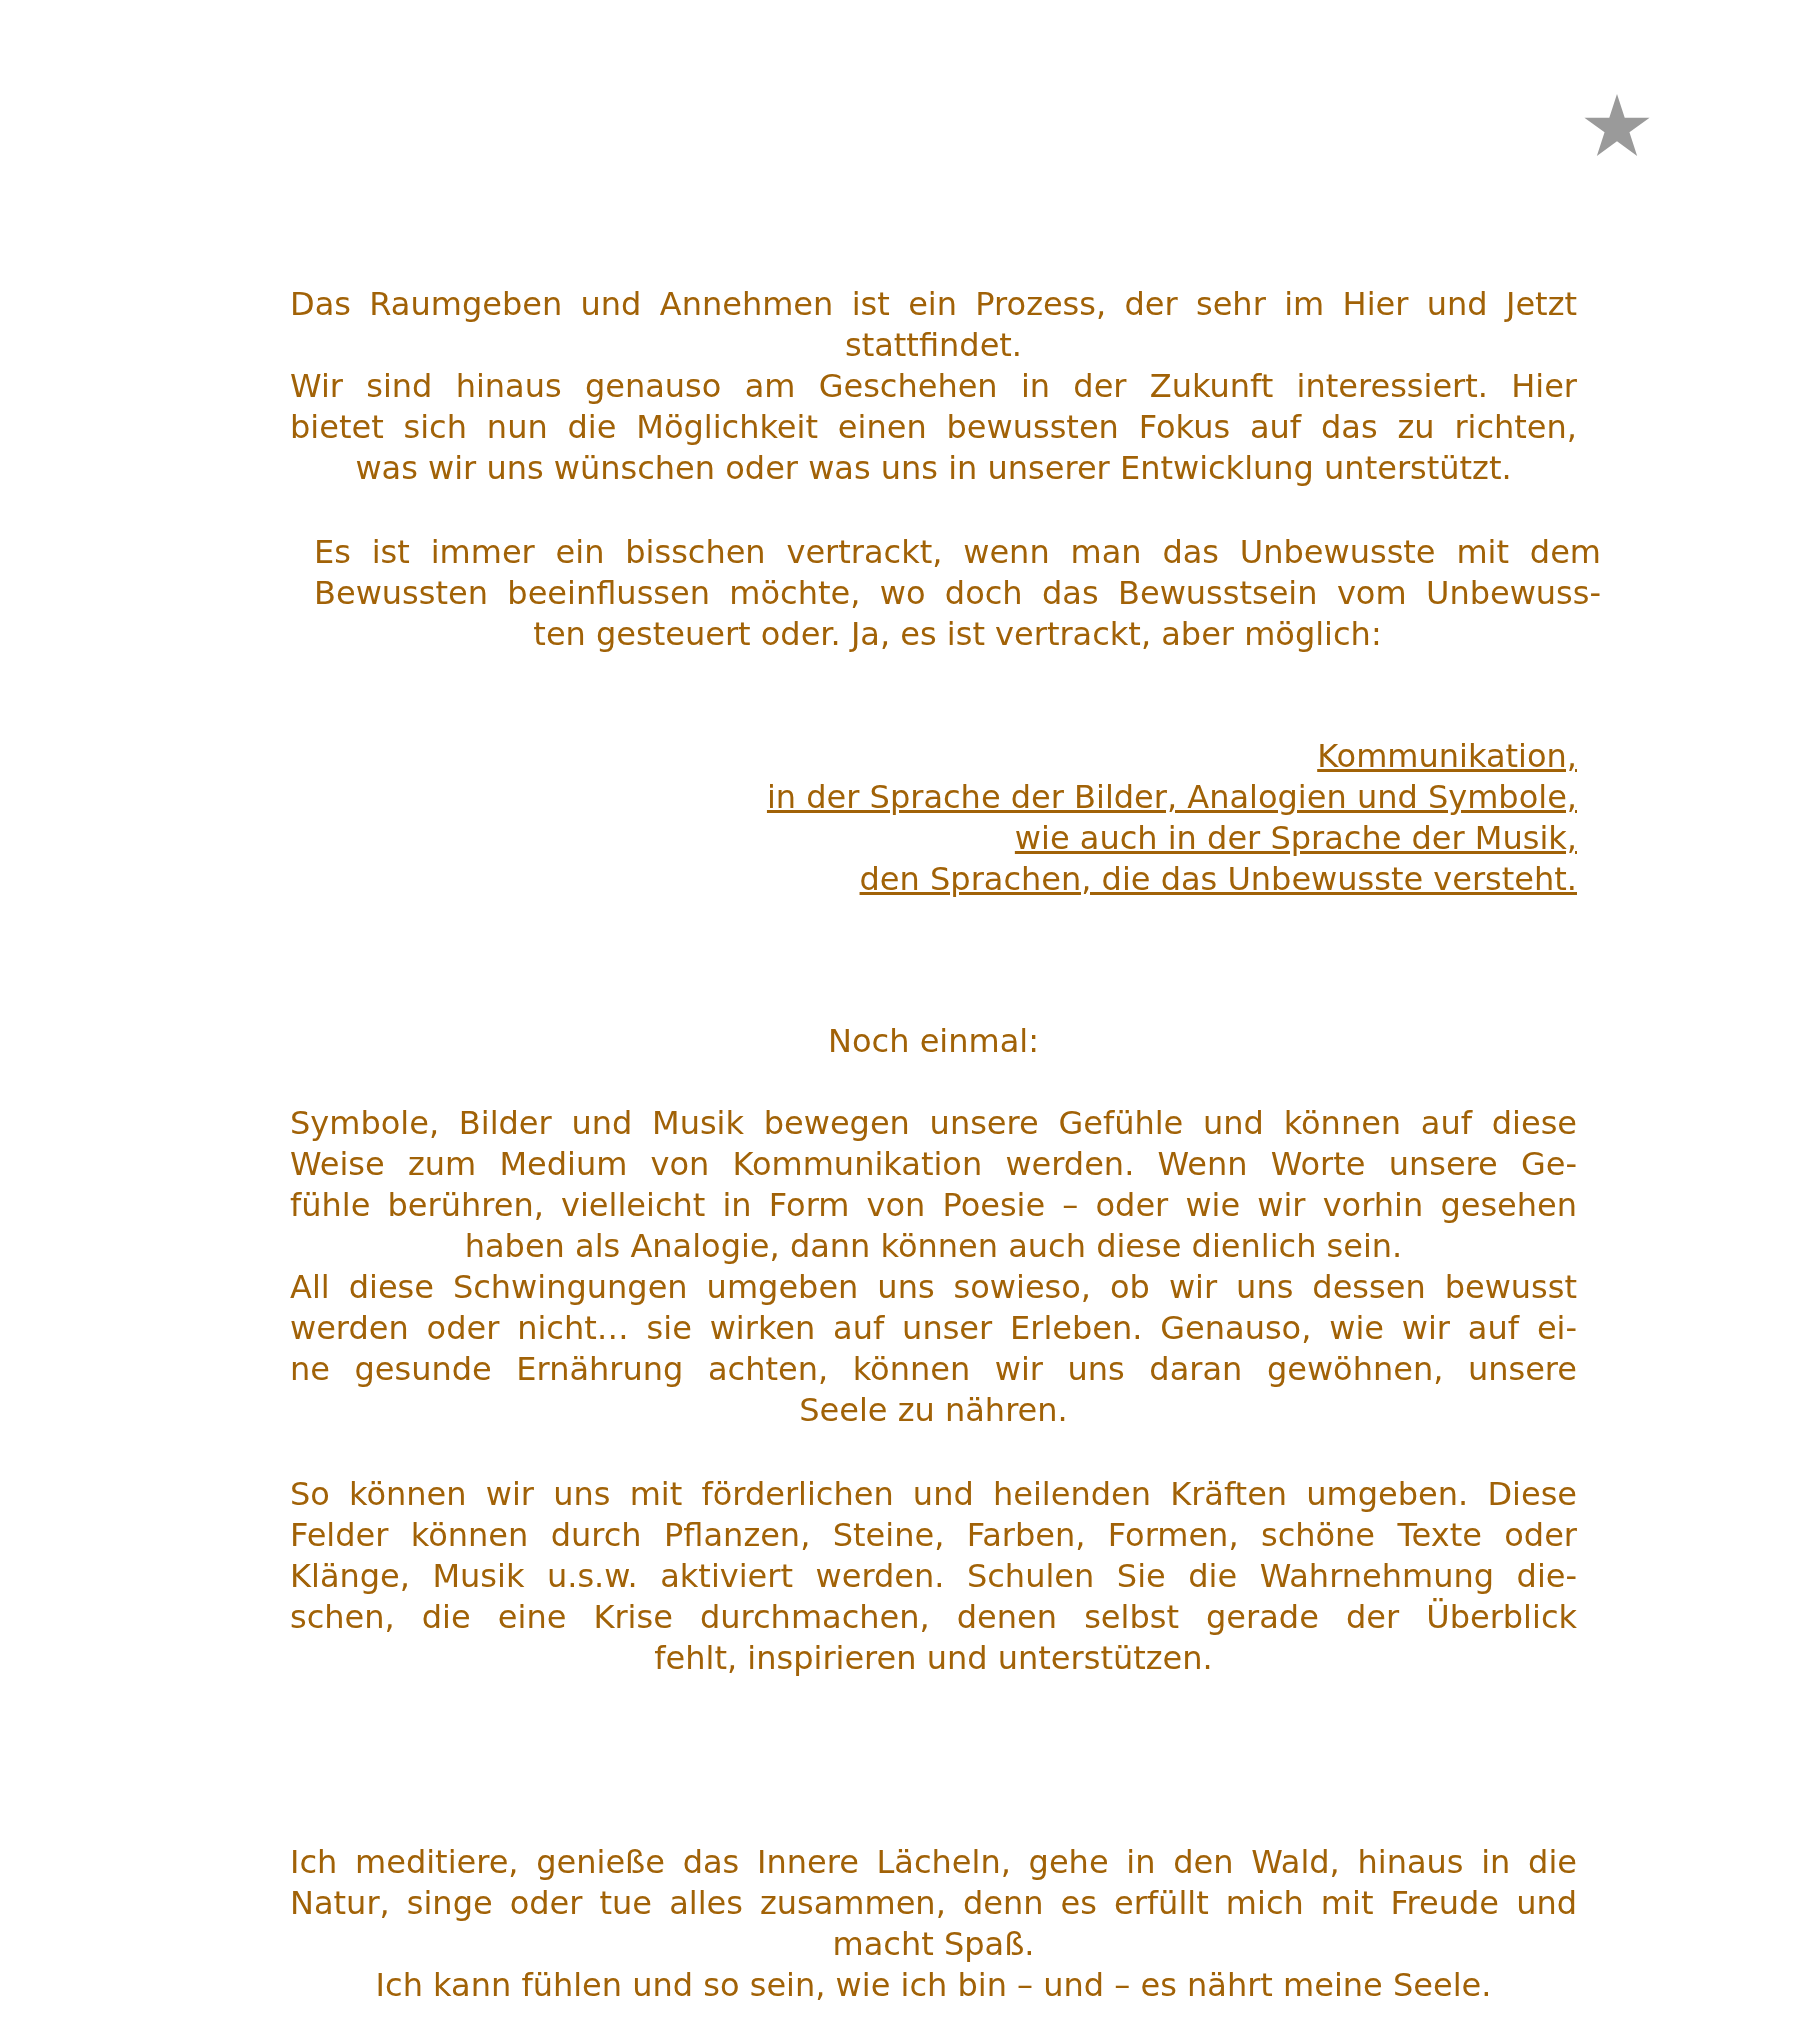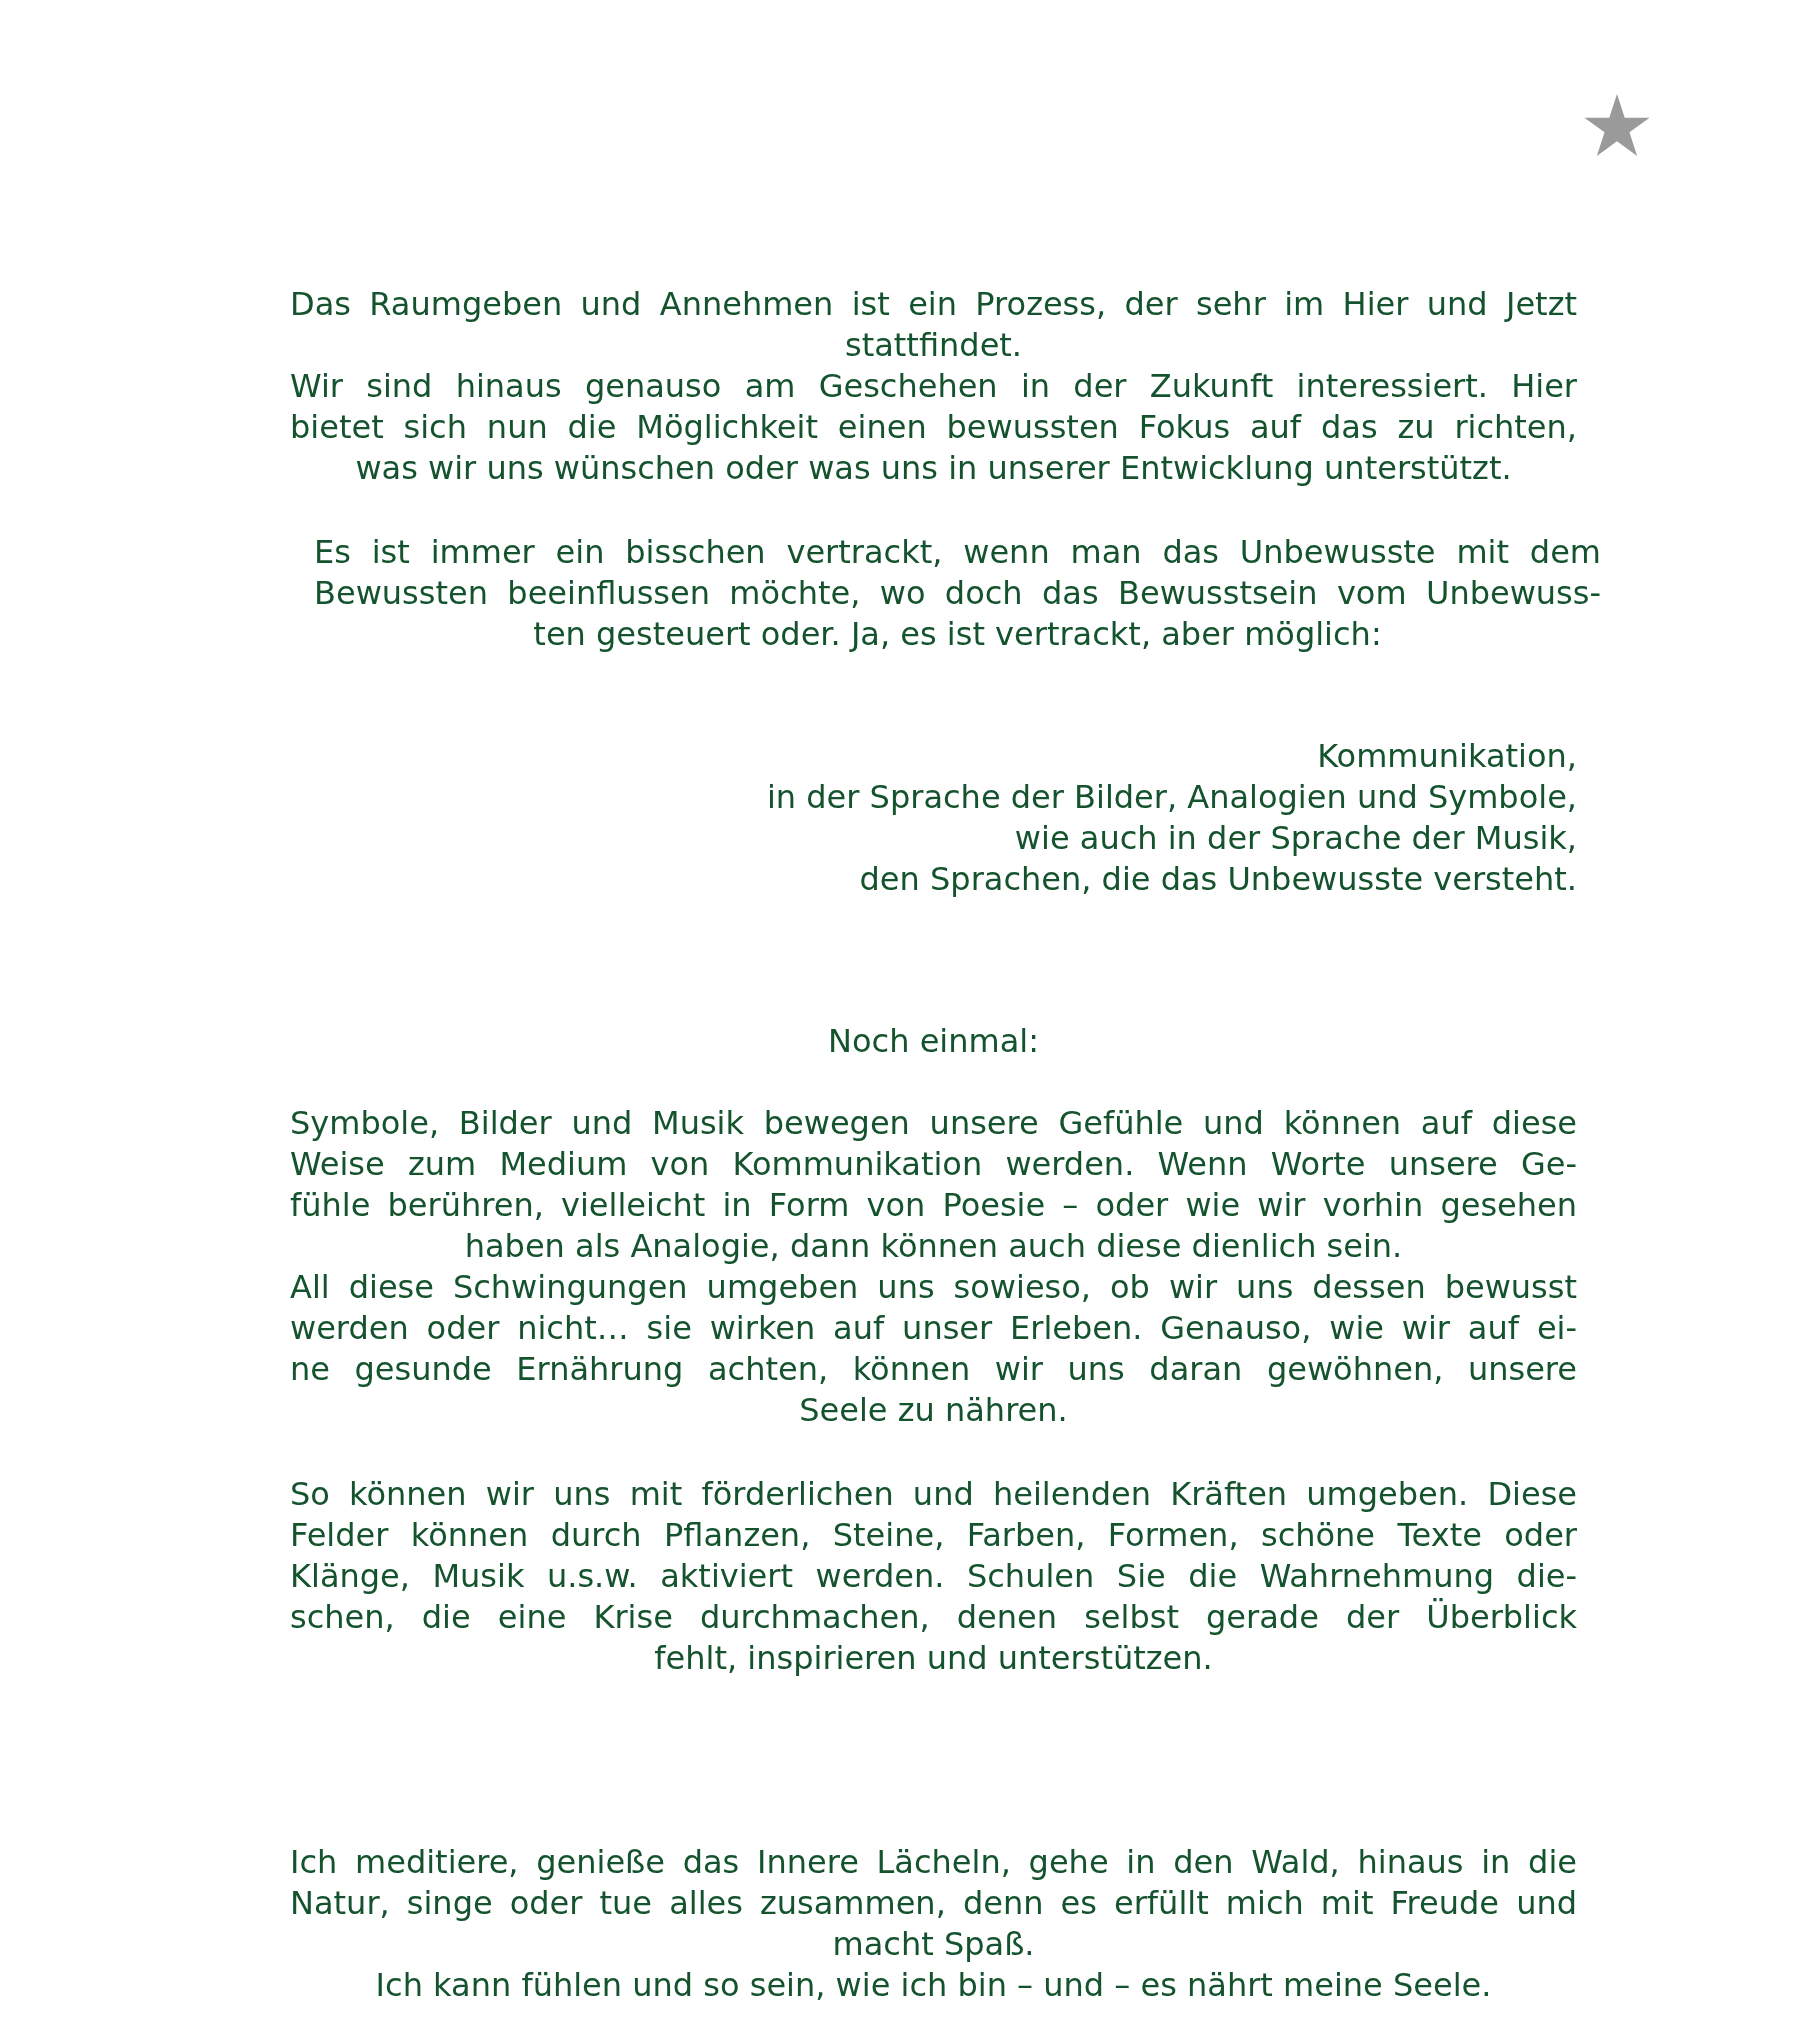--- a/index.html
+++ b/index.html
@@ -13,36 +13,36 @@
     width: 1819px; height: 2582px;
     background: #ffffff;
     overflow: hidden;
   }
   .block {
     position: absolute;
     left: 290px;
     width: 1287px;
     font-size: 32px;
     line-height: 41px;
-    color: #14532d;
+    color: #a16207;
     letter-spacing: 0;
   }
   .line { text-align: center; }
   .line.jl { text-align: justify; text-align-last: justify; }
   .block.right .line { text-align: right; }
   .star-wrap {
     position: absolute;
     left: 1584px; top: 94px;
     width: 66px; height: 62px;
   }
   .star-wrap svg { display: block; width: 100%; height: 100%; }
   
   #b0 { top: 284px; }
   #b1 { top: 532px; margin-left: 24px; }
-  #b2 { top: 736px; }
+  #b2 { top: 736px; text-decoration: underline; }
   #b3 { top: 1021px; }
   #b4 { top: 1103px; }
   #b5 { top: 1474px; }
   #b6 { top: 1842px; }
 </style>
 </head>
 <body>
 
 <div class="page">
 

